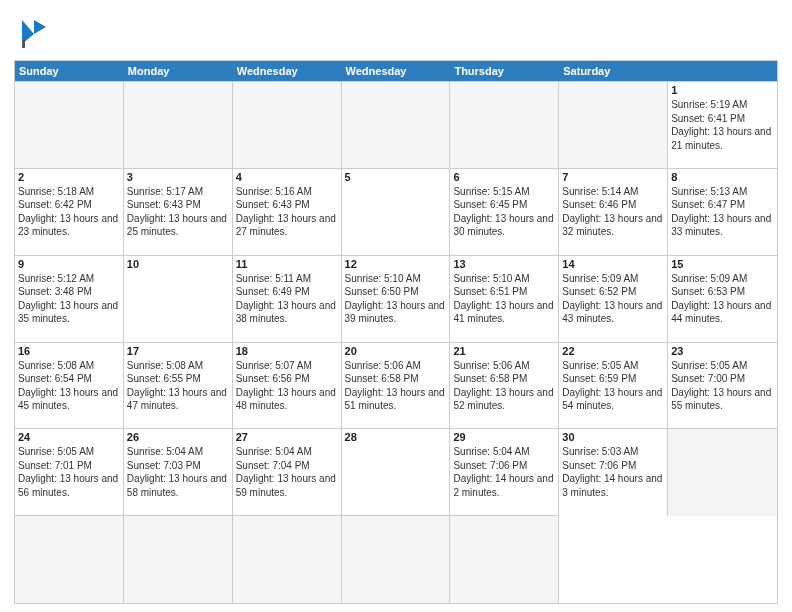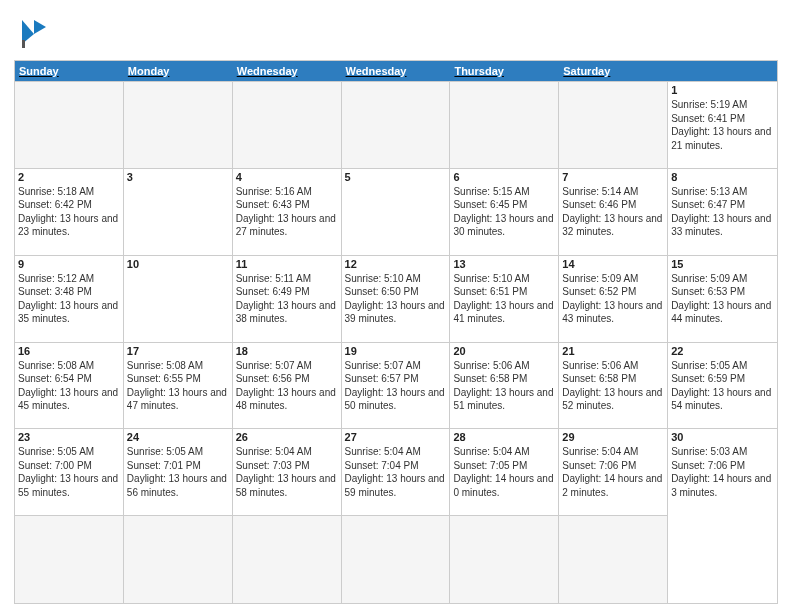--- a/index.html
+++ b/index.html
@@ -51,21 +51,20 @@
     .calendar {
       flex: 1;
       display: flex;
       flex-direction: column;
       border: 1px solid #ccc;
     }
     .day-headers {
       display: grid;
       grid-template-columns: repeat(7, 1fr);
       background: #2e7dbf;
-      text-decoration: underline;
     }
     .day-header {
       color: white;
       font-size: 11px;
       font-weight: bold;
       padding: 4px 4px;
       text-align: left;
     }
     .calendar-grid {
       display: grid;
@@ -156,20 +155,24 @@
         </div>
         <div class="cal-cell">
           <div class="date-num">2</div>
           <div class="cell-info">Sunrise: 5:18 AM
 Sunset: 6:42 PM
 Daylight: 13 hours
 and 23 minutes.</div>
         </div>
         <div class="cal-cell">
           <div class="date-num">3</div>
+          <div class="cell-info">Sunrise: 5:17 AM
+Sunset: 6:43 PM
+Daylight: 13 hours
+and 25 minutes.</div>
         </div>
         <div class="cal-cell">
           <div class="date-num">4</div>
           <div class="cell-info">Sunrise: 5:16 AM
 Sunset: 6:43 PM
 Daylight: 13 hours
 and 27 minutes.</div>
         </div>
         <div class="cal-cell">
           <div class="date-num">5</div>
@@ -255,27 +258,20 @@
 and 47 minutes.</div>
         </div>
         <div class="cal-cell">
           <div class="date-num">18</div>
           <div class="cell-info">Sunrise: 5:07 AM
 Sunset: 6:56 PM
 Daylight: 13 hours
 and 48 minutes.</div>
         </div>
         <div class="cal-cell">
-          <div class="date-num">19</div>
-          <div class="cell-info">Sunrise: 5:07 AM
-Sunset: 6:57 PM
-Daylight: 13 hours
-and 50 minutes.</div>
-        </div>
-        <div class="cal-cell">
           <div class="date-num">20</div>
           <div class="cell-info">Sunrise: 5:06 AM
 Sunset: 6:58 PM
 Daylight: 13 hours
 and 51 minutes.</div>
         </div>
         <div class="cal-cell">
           <div class="date-num">21</div>
           <div class="cell-info">Sunrise: 5:06 AM
 Sunset: 6:58 PM
@@ -312,24 +308,20 @@
         </div>
         <div class="cal-cell">
           <div class="date-num">27</div>
           <div class="cell-info">Sunrise: 5:04 AM
 Sunset: 7:04 PM
 Daylight: 13 hours
 and 59 minutes.</div>
         </div>
         <div class="cal-cell">
           <div class="date-num">28</div>
-          <div class="cell-info">Sunrise: 5:04 AM
-Sunset: 7:05 PM
-Daylight: 14 hours
-and 0 minutes.</div>
         </div>
         <div class="cal-cell">
           <div class="date-num">29</div>
           <div class="cell-info">Sunrise: 5:04 AM
 Sunset: 7:06 PM
 Daylight: 14 hours
 and 2 minutes.</div>
         </div>
         <div class="cal-cell last-row">
           <div class="date-num">30</div>

